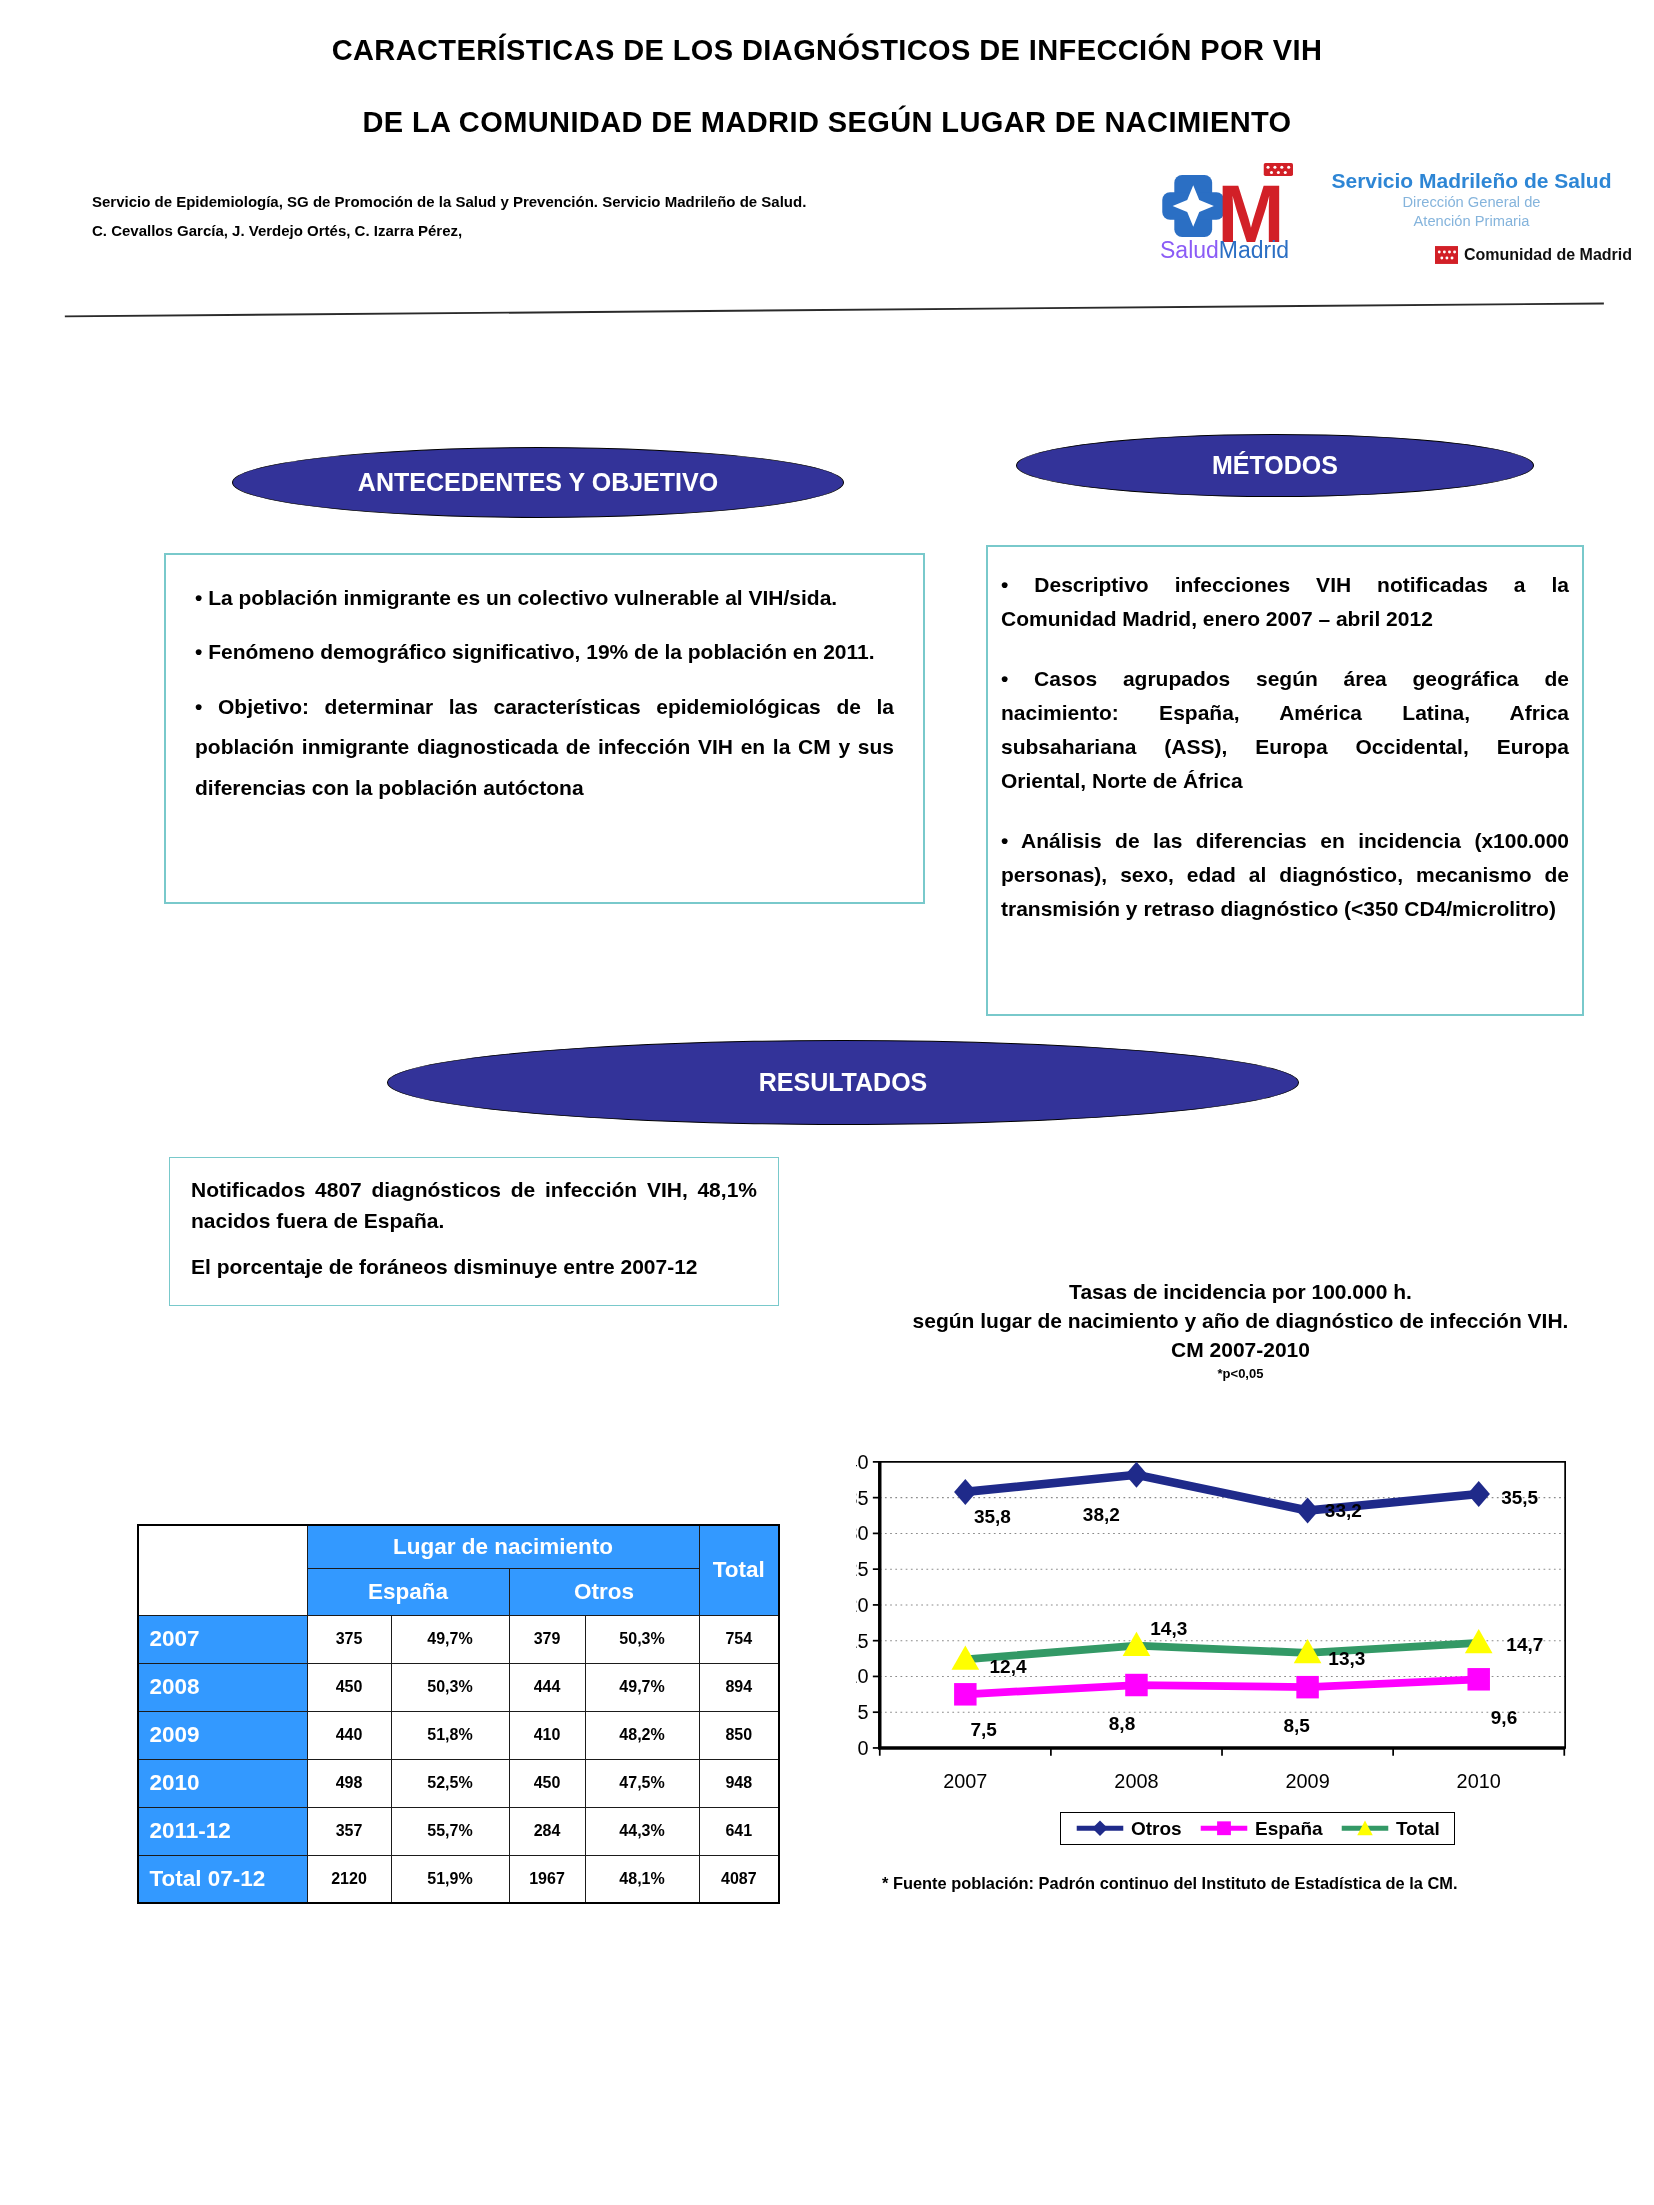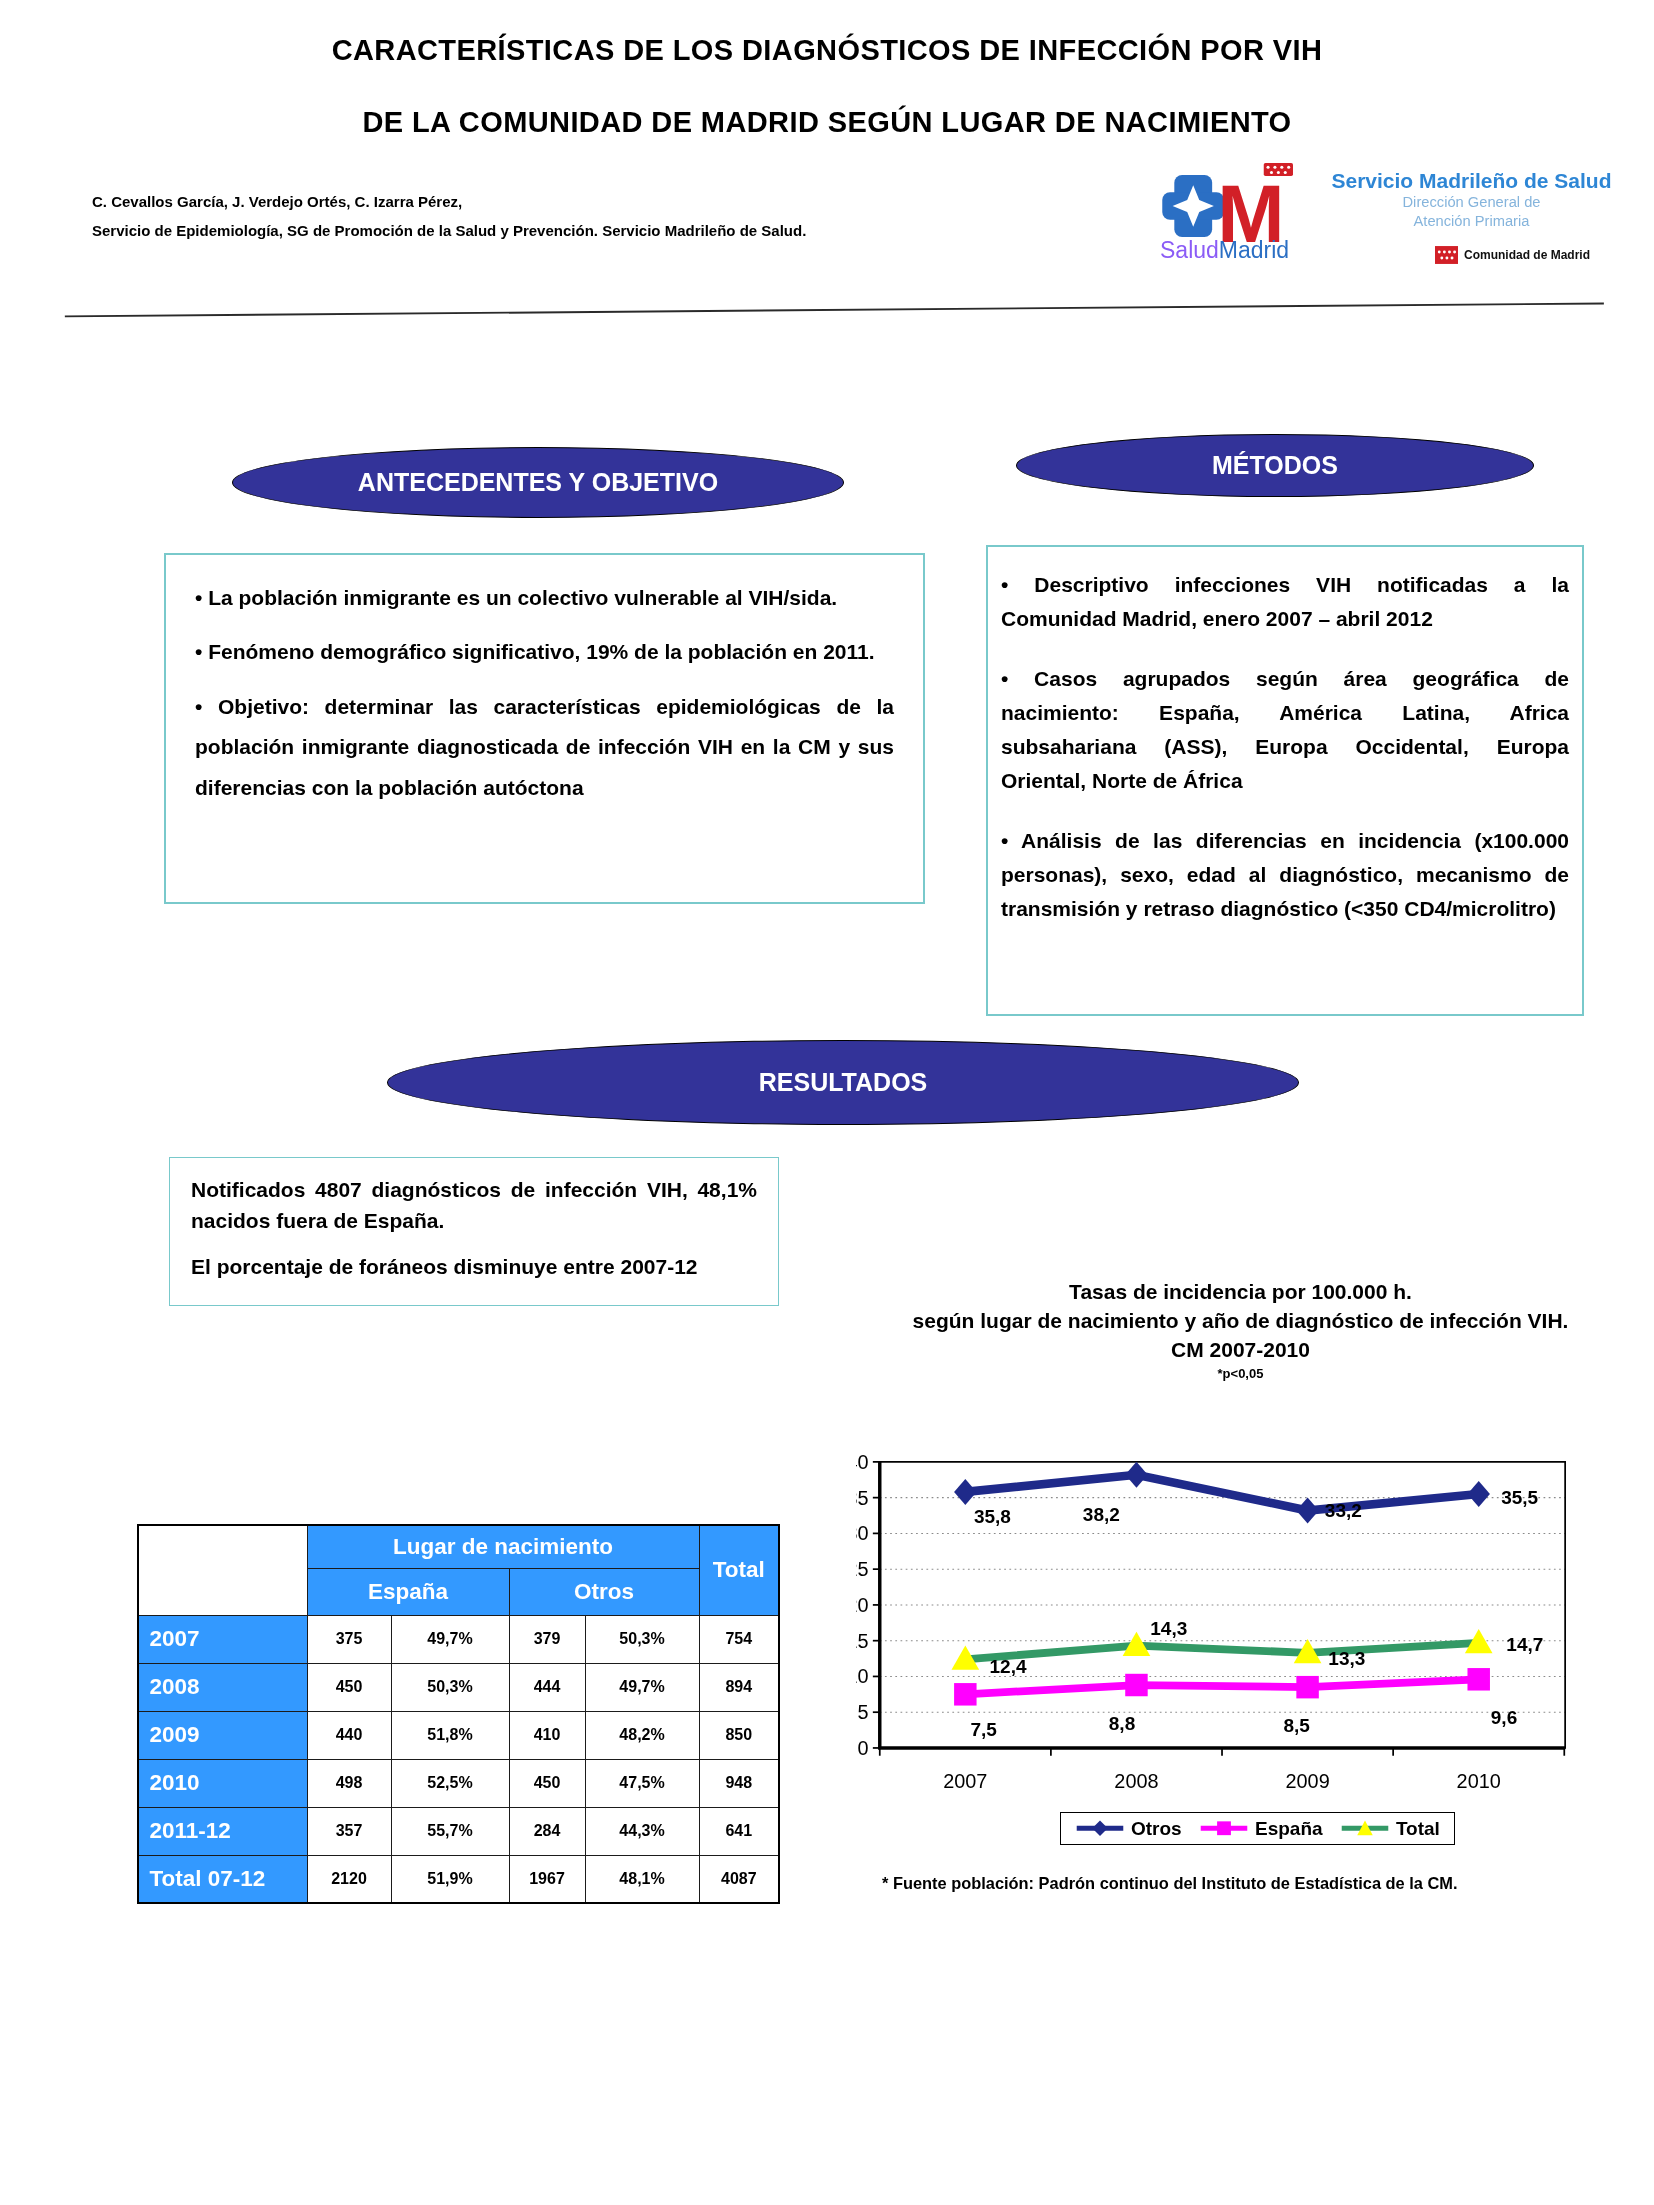--- a/index.html
+++ b/index.html
@@ -13,21 +13,21 @@
   .authors{left:92px;top:187px;font-size:15px;font-weight:bold;line-height:1.95;}
 
   
   .salud-text{left:1160px;top:237px;font-size:23px;font-weight:500;letter-spacing:0;}
   .salud-red{color:#8b5cf6;}
   .salud-blue{color:#2B6FC4;}
   .service-block{left:1308px;top:169px;width:327px;text-align:center;}
   .service-title{font-size:21px;font-weight:bold;color:#2E86D5;line-height:1.15;}
   .service-sub{font-size:14.7px;color:#85B4DC;line-height:1.25;}
   .comunidad{left:1435px;top:246px;display:flex;align-items:center;gap:6px;}
-  .comunidad-label{font-size:12px;font-weight:bold;color:#101010;}
+  .comunidad-label{font-size:16px;font-weight:bold;color:#101010;}
 
   
   .oval{border-radius:50%;background:#333399;border:1.7px solid #000;
         display:flex;align-items:center;justify-content:center;
         color:#fff;font-weight:bold;text-align:center;}
   .oval-antecedentes{left:232px;top:447px;width:610px;height:69px;font-size:25px;}
   .oval-metodos{left:1016px;top:434px;width:516px;height:61px;font-size:25px;}
   .oval-resultados{left:387px;top:1040px;width:910px;height:83px;font-size:25px;}
 
   
@@ -73,22 +73,22 @@
 <body>
 
 <div class="page">
 
   <div class="abs title">
     <div>CARACTERÍSTICAS DE LOS DIAGNÓSTICOS DE INFECCIÓN POR VIH</div>
     <div>DE LA COMUNIDAD DE MADRID SEGÚN LUGAR DE NACIMIENTO</div>
   </div>
 
   <div class="abs authors">
+    <div>Servicio de Epidemiología, SG de Promoción de la Salud y Prevención. Servicio Madrileño de Salud.</div>
     <div>C. Cevallos García, J. Verdejo Ortés, C. Izarra Pérez,</div>
-    <div>Servicio de Epidemiología, SG de Promoción de la Salud y Prevención. Servicio Madrileño de Salud.</div>
   </div>
 
   <svg class="abs" style="left:1160px;top:163px;" width="143" height="86" aria-hidden="true" viewBox="0 0 165 100">
     <rect x="16" y="14" width="44" height="72" rx="9" fill="#2B6FC4"></rect>
     <rect x="2" y="34" width="72" height="32" rx="9" fill="#2B6FC4"></rect>
     <polygon points="38,26 45,43 62,50 45,57 38,74 31,57 14,50 31,43" fill="#fff"></polygon>
     <text x="66" y="92" font-family="Liberation Sans, sans-serif" font-size="94" font-weight="bold" fill="#D22027">M</text>
     <rect x="120" y="0" width="34" height="15" rx="2" fill="#D22027"></rect>
     <circle cx="125" cy="5" r="1.8" fill="#fff"></circle>
       <circle cx="133" cy="5" r="1.8" fill="#fff"></circle>

